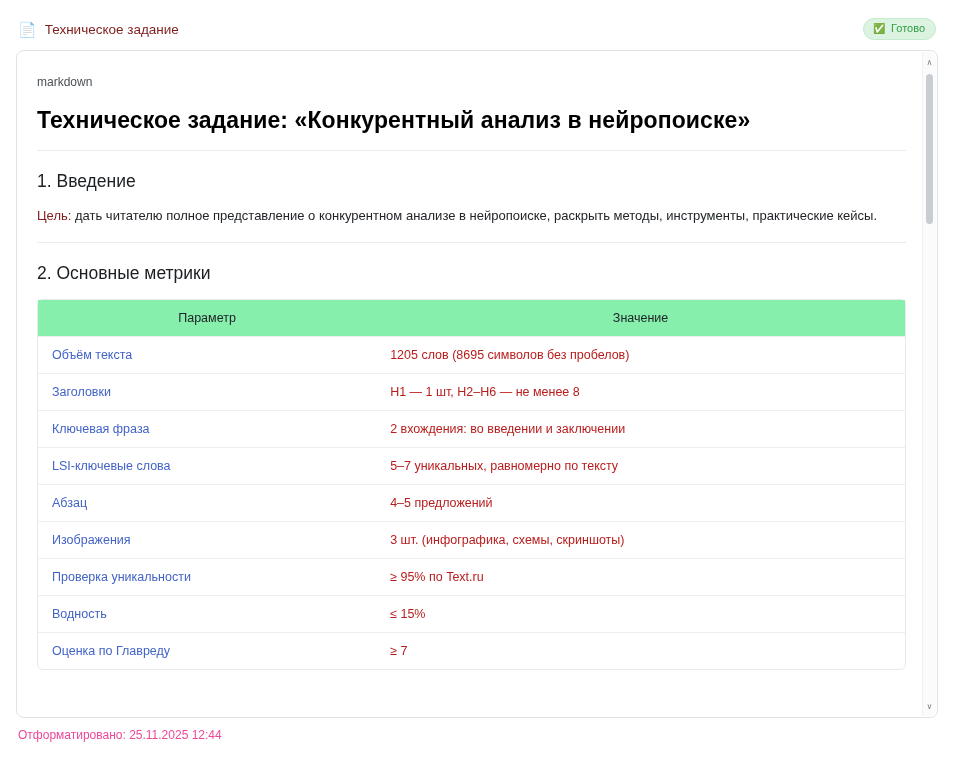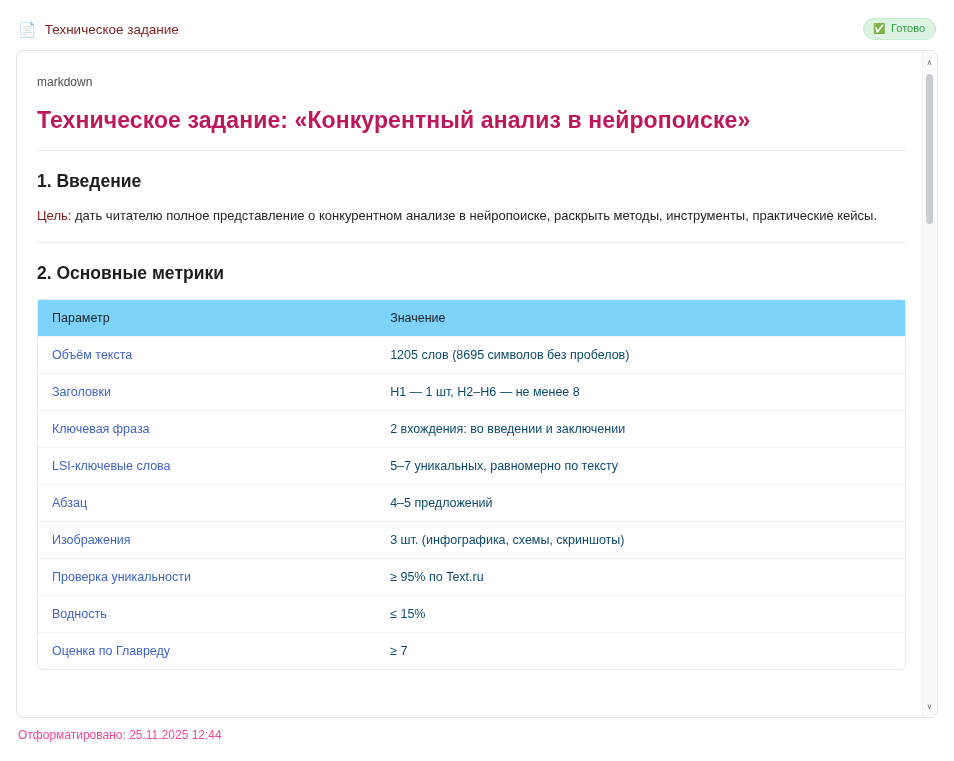--- a/index.html
+++ b/index.html
@@ -38,44 +38,44 @@
     background: #ffffff;
     overflow: hidden;
   }
   .card-content {
     position: absolute;
     top: 0; left: 0; right: 15px; bottom: 0;
     overflow: hidden;
     padding: 24px 16px 0 20px;
   }
   .code-label { font-size: 12px; color: #495057; margin-bottom: 18px; }
-  h1 { font-size: 23px; font-weight: 700; color: #be185d; margin-bottom: 16px; letter-spacing: 0.1px; }
+  h1 { font-size: 23px; font-weight: 700; color: #000000; margin-bottom: 16px; letter-spacing: 0.1px; }
   .hr { border: none; border-top: 1px solid #e9ecef; margin: 16px 0 20px 0; height: 0; }
-  h2 { font-size: 17.5px; font-weight: 700; color: #1b1f23; margin-bottom: 15px; }
+  h2 { font-size: 17.5px; font-weight: 400; color: #1b1f23; margin-bottom: 15px; }
   .doc-p { font-size: 13px; line-height: 1.45; margin-bottom: 15px; color: #212529; }
   .term { color: #7f1d1d; }
 
   
   table {
     width: 100%;
     border-collapse: separate;
     border-spacing: 0;
     border: 1px solid #e6e9ed;
     border-radius: 6px;
     font-size: 12.5px;
     margin-top: 4px;
   }
   th, td {
     text-align: left;
     padding: 11px 14px;
     border-bottom: 1px solid #eceff2;
     font-weight: 400;
-    color: #0c4a6e;
-  }
-  th { background: #7dd3fc; color: #212529; }
+    color: #b91c1c;
+  }
+  th { background: #86efac; color: #212529; text-align: center; }
   th:first-child, td:first-child { width: 39%; }
   td:first-child { color: #4263c7; }
   tr:last-child td { border-bottom: none; }
 
   
   .scrollbar {
     position: absolute;
     top: 1px; right: 1px; bottom: 1px;
     width: 14px;
     background: #fbfbfc;

